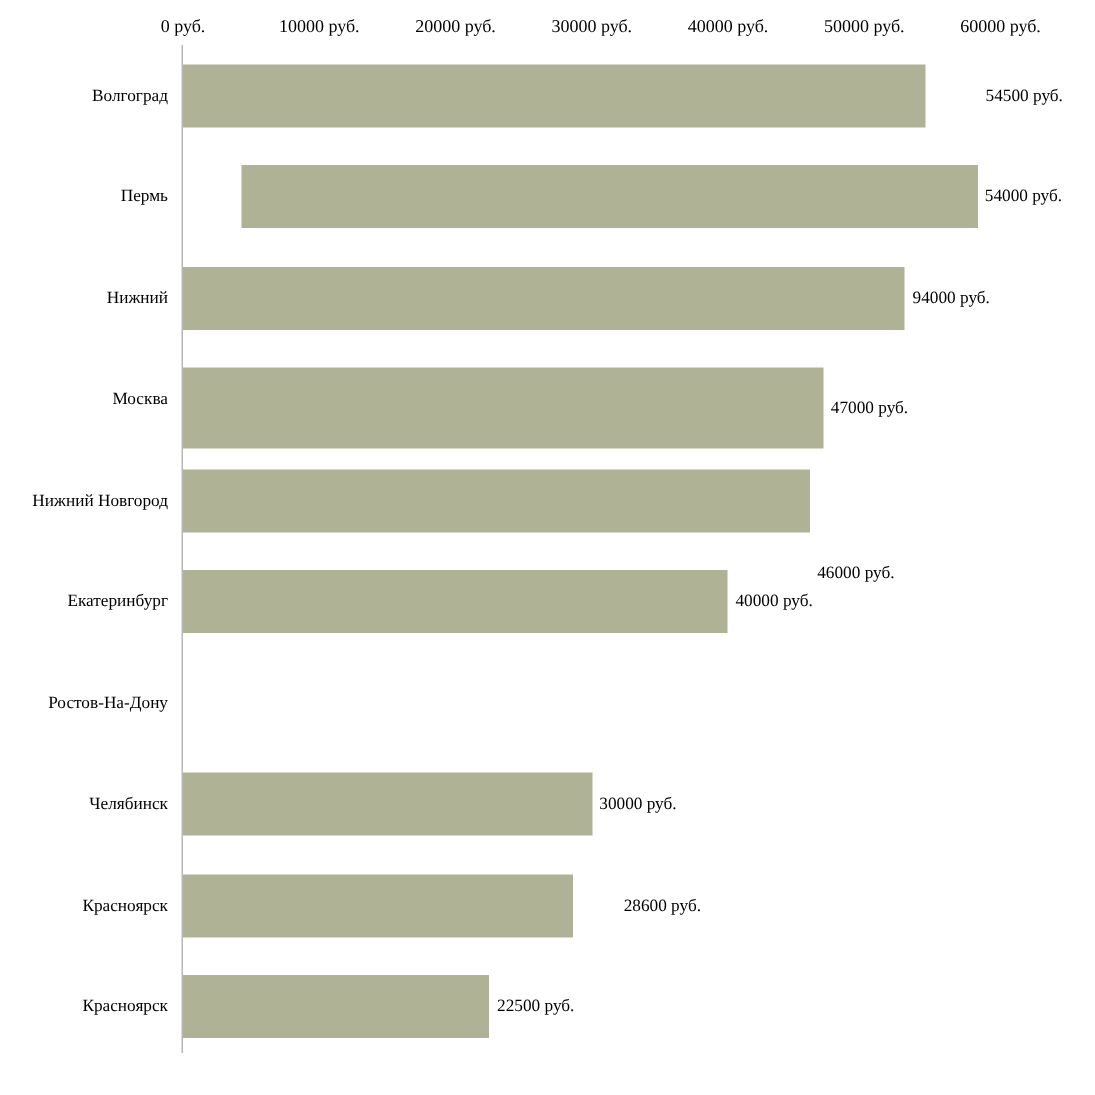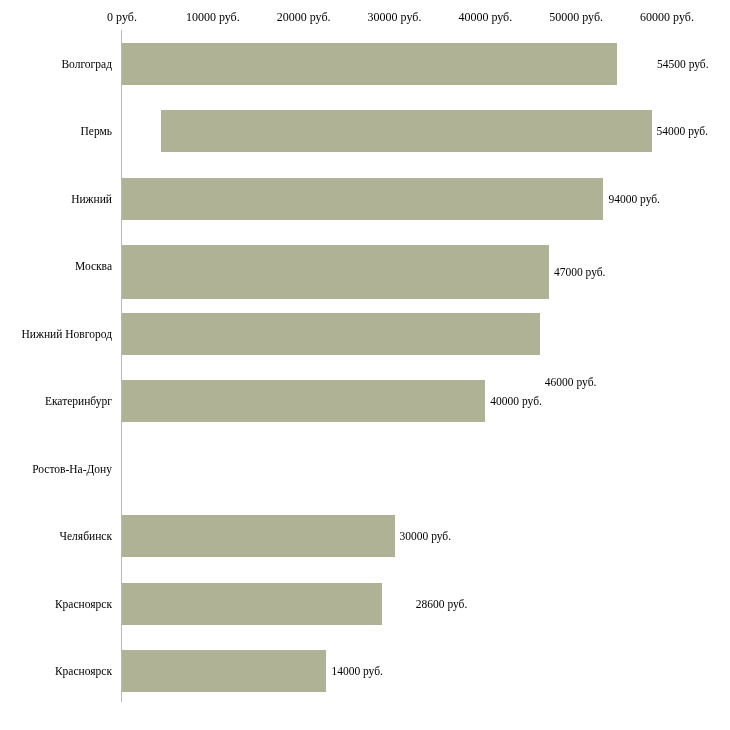--- a/index.html
+++ b/index.html
@@ -143,16 +143,16 @@
       <div class="bar-row" style="top: 485.25px; height: 42px;">
         <div class="bar" style="width: 272.5px; background: rgb(176, 178, 149);"></div>
         <div class="bar-value" style="left: 272.5px;">30000 руб.</div>
       </div>
       <div class="bar-row" style="top: 552.75px; height: 42px;">
         <div class="bar" style="width: 259.783px; background: rgb(176, 178, 149);"></div>
         <div class="bar-value" style="left: 259.783px; padding-left: 34px;">28600 руб.</div>
       </div>
       <div class="bar-row" style="top: 620.25px; height: 42px;">
         <div class="bar" style="width: 204.375px; background: rgb(176, 178, 149);"></div>
-        <div class="bar-value" style="left: 204.375px;">14000 руб.</div>
+        <div class="bar-value" style="left: 204.375px;">22500 руб.</div>
       </div>
     </div>
 </div>
 
 </body></html>

